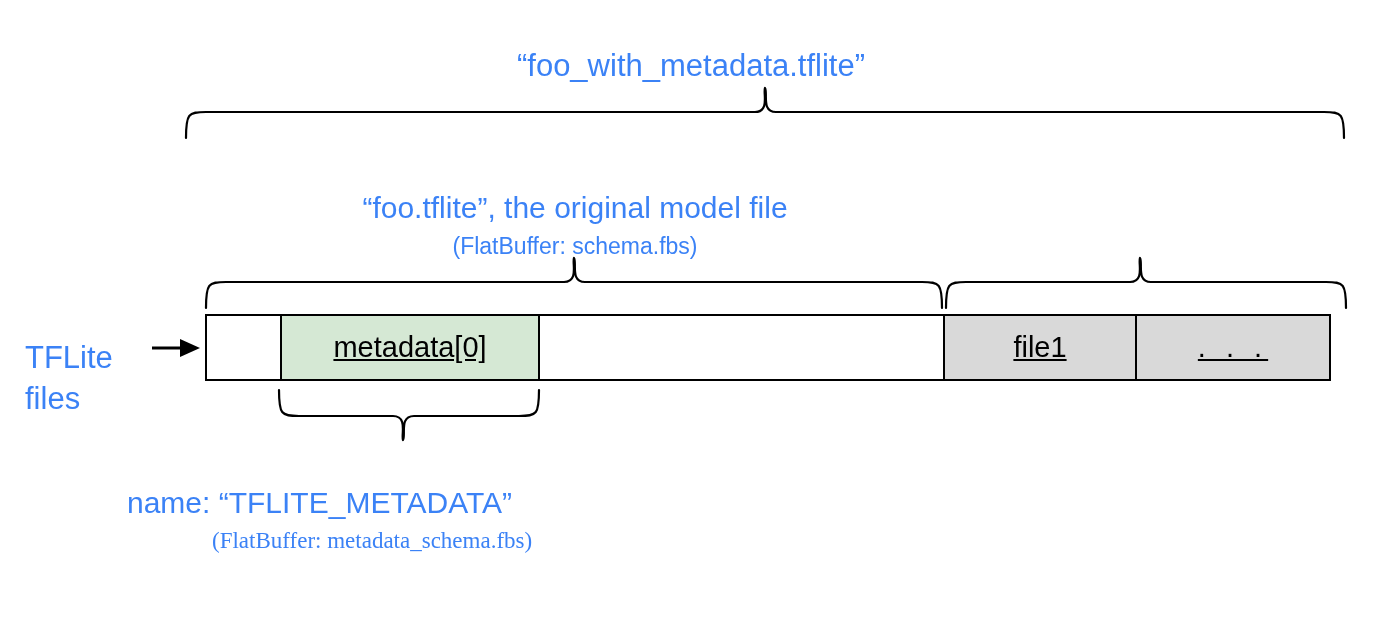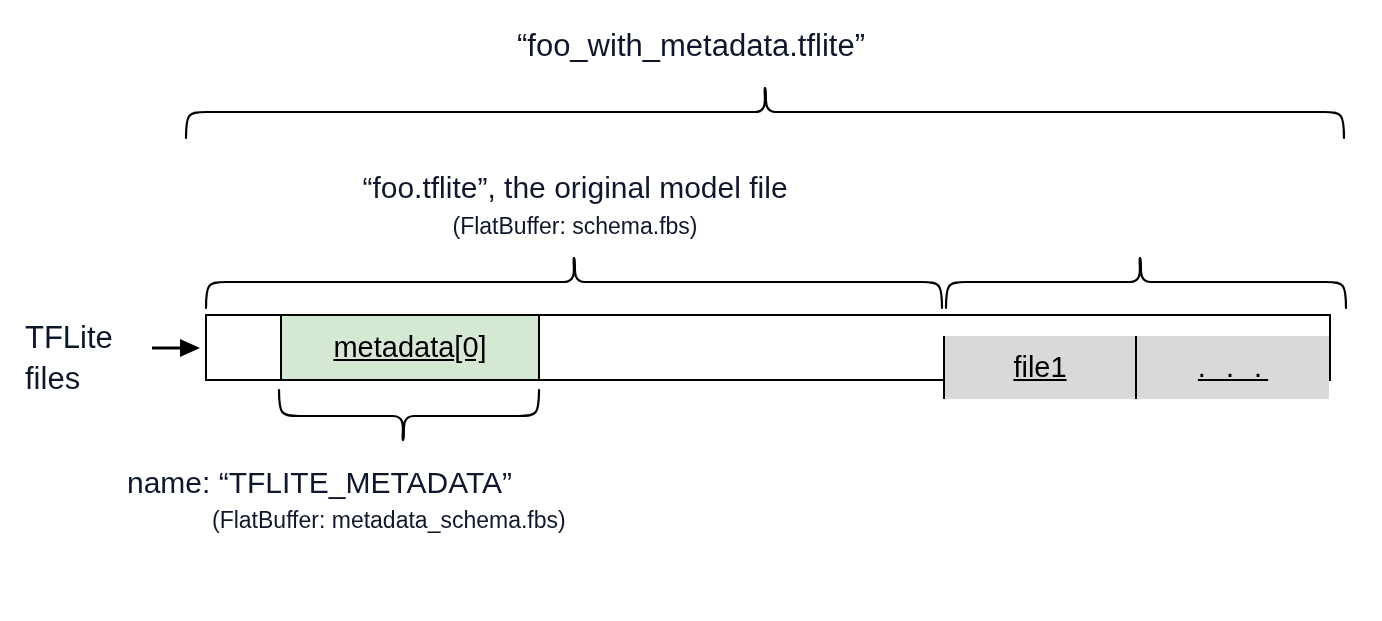--- a/index.html
+++ b/index.html
@@ -15,22 +15,23 @@
   #canvas {
     position: relative;
     width: 1382px;
     height: 621px;
     background: #ffffff;
     overflow: hidden;
   }
   .txt {
     position: absolute;
     white-space: nowrap;
-    color: #0f172a;
+    color: #3b82f6;
     line-height: 1.0;
+    margin-top: 20px;
   }
   
   #title-top {
     left: 0;
     top: 30px;
     width: 1382px;
     text-align: center;
     font-size: 31px;
   }
   
@@ -91,21 +92,21 @@
     font-size: 29px;
     box-sizing: border-box;
     height: 100%;
     text-decoration: underline;
   }
   .cell + .cell {
     border-left: 2px solid #000000;
   }
   .cell.white { background: #ffffff; }
   .cell.green { background: #d5e8d4; }
-  .cell.grey  { background: #d9d9d9; margin-top: 20px; }
+  .cell.grey  { background: #d9d9d9; }
   .cell-label { pointer-events: none; }
   .dots {
     letter-spacing: 6px;
     font-size: 29px;
   }
   
   .brace-svg {
     position: absolute;
     overflow: visible;
   }
@@ -123,20 +124,21 @@
     font-size: 30px;
     white-space: normal;
     width: 800px;
     line-height: 1.32;
   }
   #annot .l3 {
     display: block;
     font-size: 23px;
     padding-left: 85px;
     line-height: 1.55;
+    font-family: Liberation Serif, serif;
   }
 </style>
 </head>
 <body>
 
 <div id="canvas">
 
   <div class="txt" id="title-top">“foo_with_metadata.tflite”</div>
 
   <svg class="brace-svg" style="left:180px; top:86px; width:1175px; height:56px;" viewBox="0 0 1175 56" preserveAspectRatio="none" aria-hidden="true">

